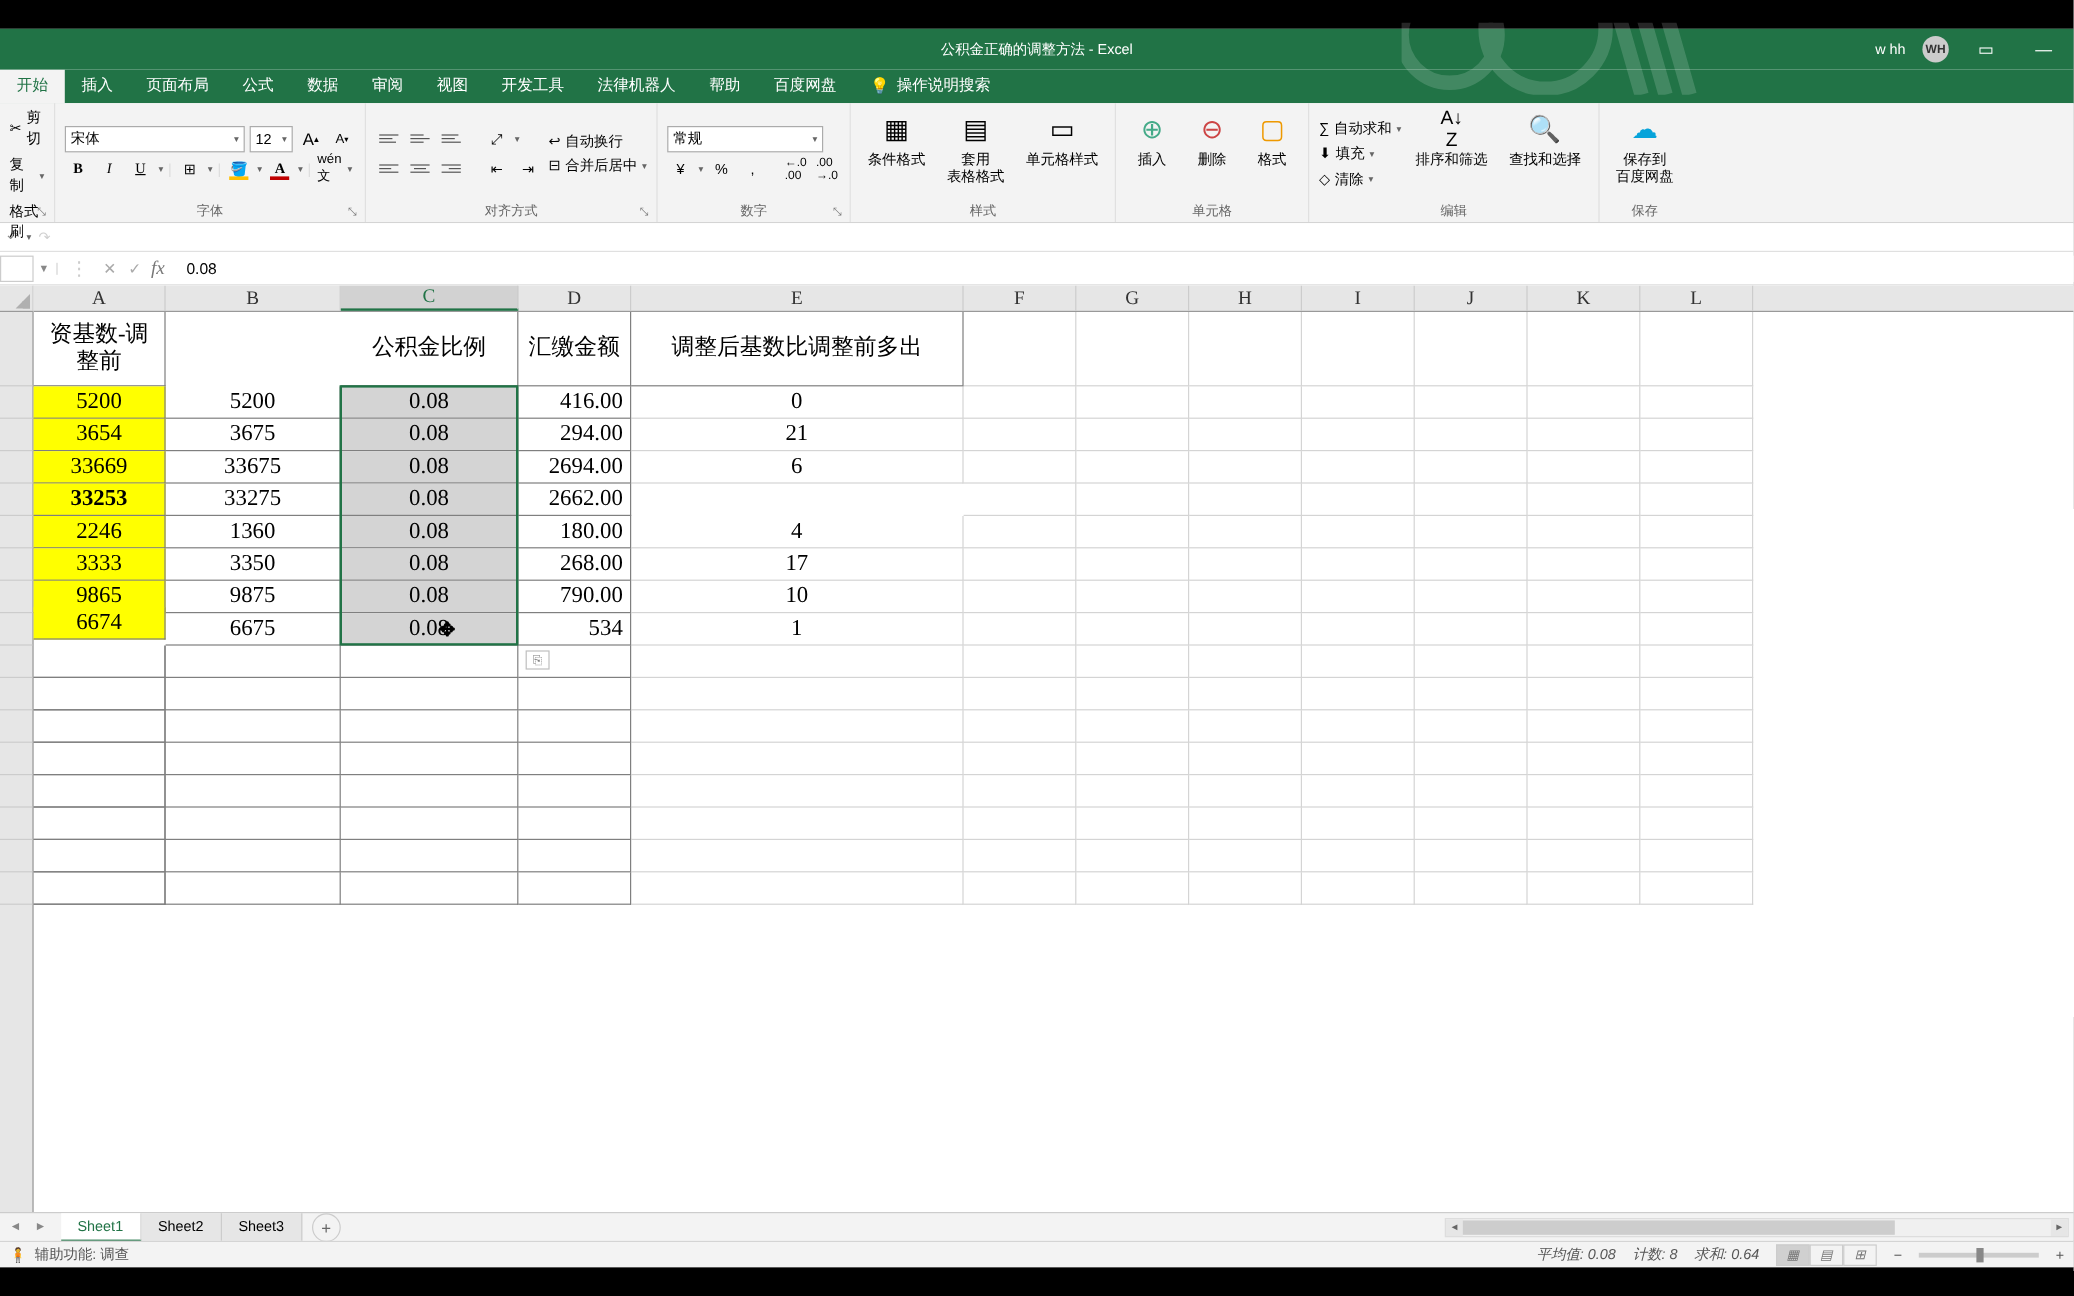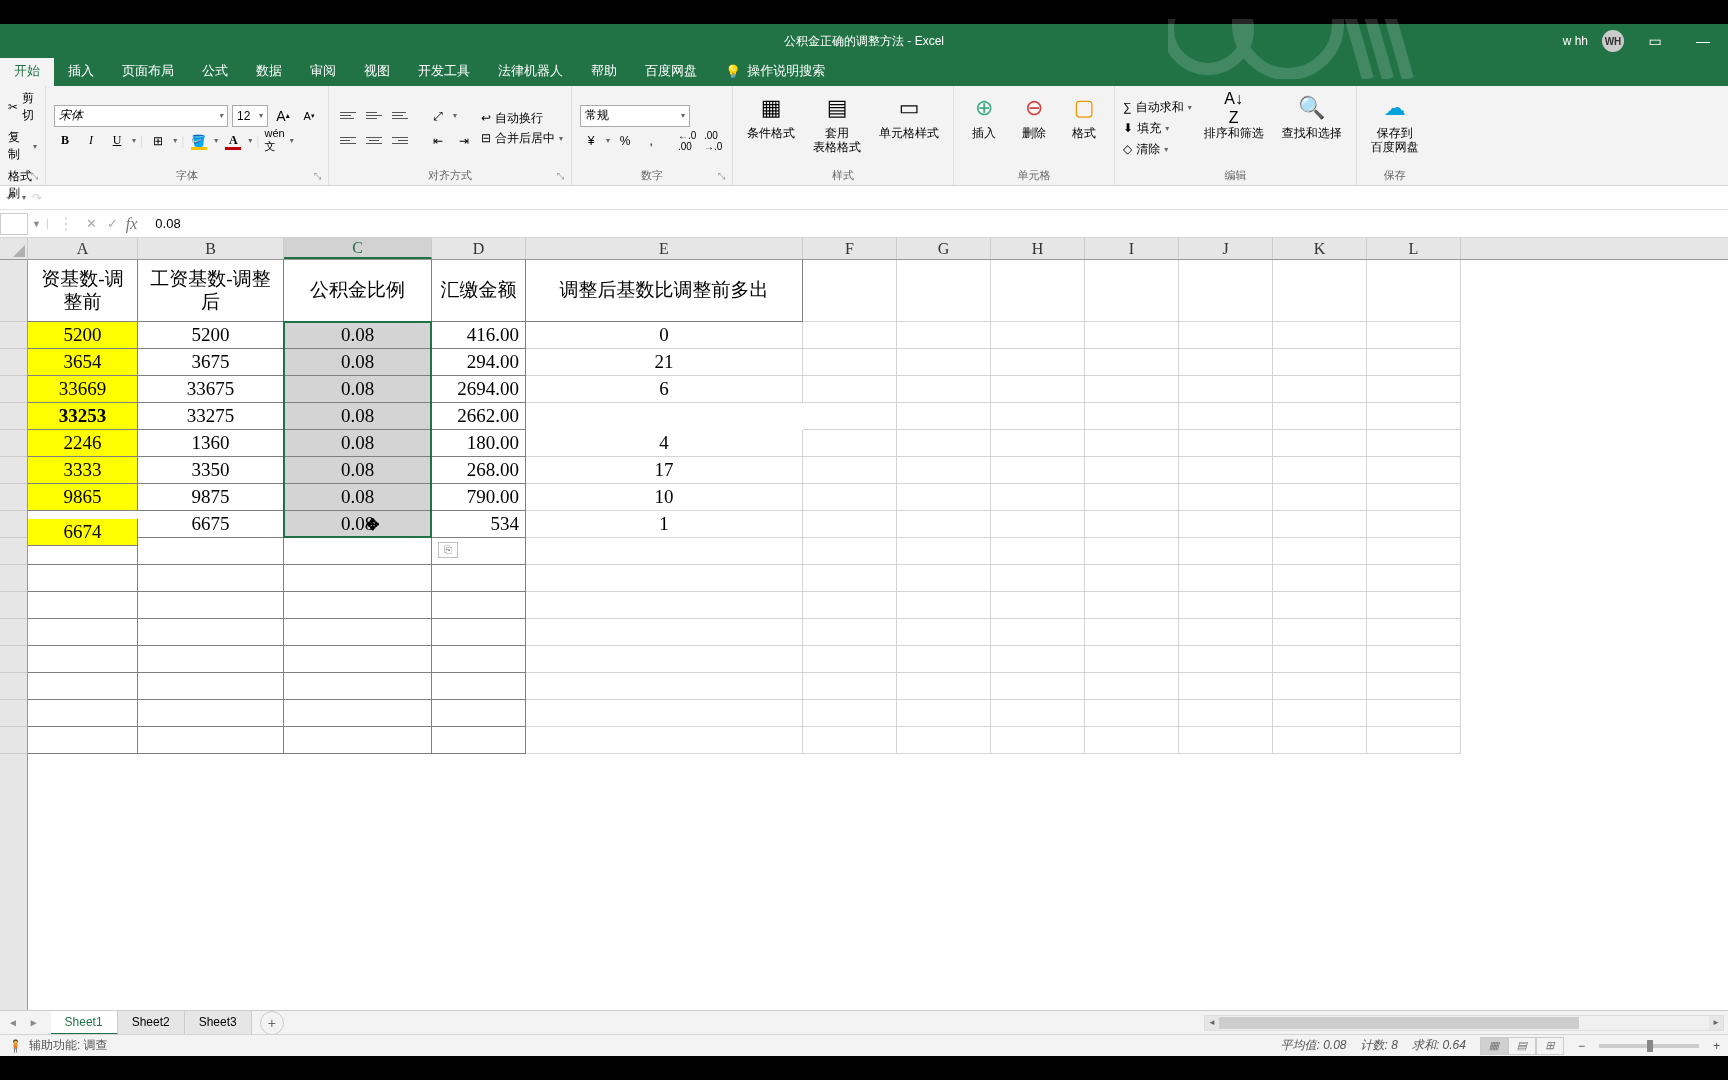--- a/index.html
+++ b/index.html
@@ -22,23 +22,23 @@
 .lightbulb { color: #fff; }
 
 
 .ribbon { background: #f3f3f3; border-bottom: 1px solid #d4d4d4; height: 100px; display: flex; font-size: 12px; }
 .rgroup { border-right: 1px solid #e0e0e0; padding: 4px 8px 2px 8px; display: flex; flex-direction: column; justify-content: space-between; position: relative; }
 .rgroup-label { text-align: center; color: #666; font-size: 11px; padding-top: 2px; }
 .rgroup-body { display: flex; gap: 6px; flex: 1; }
 .col { display: flex; flex-direction: column; gap: 3px; justify-content: center; }
 .row { display: flex; gap: 4px; align-items: center; }
 .btn-sm { min-width: 22px; height: 22px; display: inline-flex; align-items: center; justify-content: center; border: 1px solid transparent; cursor: pointer; font-size: 12px; }
-.font-box { width: 174px; height: 22px; border: 1px solid #ababab; background: #fff; padding: 0 4px; font-size: 12px; display: flex; align-items: center; justify-content: space-between; font-style: italic; }
+.font-box { width: 150px; height: 22px; border: 1px solid #ababab; background: #fff; padding: 0 4px; font-size: 12px; display: flex; align-items: center; justify-content: space-between; }
 .size-box { width: 36px; height: 22px; border: 1px solid #ababab; background: #fff; padding: 0 4px; font-size: 12px; display: flex; align-items: center; justify-content: space-between; }
-.numfmt-box { width: 110px; height: 22px; border: 1px solid #ababab; background: #fff; padding: 0 4px; font-size: 12px; display: flex; align-items: center; justify-content: space-between; }
+.numfmt-box { width: 130px; height: 22px; border: 1px solid #ababab; background: #fff; padding: 0 4px; font-size: 12px; display: flex; align-items: center; justify-content: space-between; }
 .dd { font-size: 8px; color: #666; }
 .launcher { position: absolute; right: 2px; bottom: 2px; width: 12px; height: 12px; font-size: 9px; color: #777; cursor: pointer; }
 .big-btn { display: flex; flex-direction: column; align-items: center; gap: 2px; padding: 2px 6px; cursor: pointer; text-align: center; line-height: 1.2; min-width: 44px; }
 .icon-lg { width: 32px; height: 32px; display: flex; align-items: center; justify-content: center; font-size: 22px; }
 .bold { font-weight: bold; font-family: "Times New Roman"; }
 .italic { font-style: italic; font-family: "Times New Roman"; }
 .underline { text-decoration: underline; font-family: "Times New Roman"; }
 .align-ic { width: 16px; height: 14px; display: inline-flex; flex-direction: column; gap: 2px; justify-content: center; }
 .align-ic span { height: 1px; background: #555; }
 .color-bar { position: relative; }
@@ -417,21 +417,20 @@
         <div class="rowhead" style="height: 27px;"></div>
         <div class="rowhead" style="height: 27px;"></div>
         <div class="rowhead" style="height: 27px;"></div>
         <div class="rowhead" style="height: 27px;"></div>
         <div class="rowhead" style="height: 27px;"></div>
         <div class="rowhead" style="height: 27px;"></div>
         <div class="rowhead" style="height: 27px;"></div>
       </div>
     <div class="cells" id="cells">
         <div class="cell hdr" style="left: 0px; top: 0px; width: 110px; height: 62px;">资基数-调整前</div>
-        <div class="cell hdr" style="left: 110px; top: 0px; width: 146px; height: 62px;">工资基数-调整后</div>
         <div class="cell hdr" style="left: 256px; top: 0px; width: 148px; height: 62px;">公积金比例</div>
         <div class="cell hdr" style="left: 404px; top: 0px; width: 94px; height: 62px;">汇缴金额</div>
         <div class="cell hdr" style="left: 498px; top: 0px; width: 277px; height: 62px;">调整后基数比调整前多出</div>
         <div class="cell " style="left: 775px; top: 0px; width: 94px; height: 62px;"></div>
         <div class="cell " style="left: 869px; top: 0px; width: 94px; height: 62px;"></div>
         <div class="cell " style="left: 963px; top: 0px; width: 94px; height: 62px;"></div>
         <div class="cell " style="left: 1057px; top: 0px; width: 94px; height: 62px;"></div>
         <div class="cell " style="left: 1151px; top: 0px; width: 94px; height: 62px;"></div>
         <div class="cell " style="left: 1245px; top: 0px; width: 94px; height: 62px;"></div>
         <div class="cell " style="left: 1339px; top: 0px; width: 94px; height: 62px;"></div>
@@ -511,21 +510,21 @@
         <div class="cell num b-all sel" style="left: 256px; top: 224px; width: 148px; height: 27px;">0.08</div>
         <div class="cell rnum b-all" style="left: 404px; top: 224px; width: 94px; height: 27px;">790.00</div>
         <div class="cell num" style="left: 498px; top: 224px; width: 277px; height: 27px;">10</div>
         <div class="cell " style="left: 775px; top: 224px; width: 94px; height: 27px;"></div>
         <div class="cell " style="left: 869px; top: 224px; width: 94px; height: 27px;"></div>
         <div class="cell " style="left: 963px; top: 224px; width: 94px; height: 27px;"></div>
         <div class="cell " style="left: 1057px; top: 224px; width: 94px; height: 27px;"></div>
         <div class="cell " style="left: 1151px; top: 224px; width: 94px; height: 27px;"></div>
         <div class="cell " style="left: 1245px; top: 224px; width: 94px; height: 27px;"></div>
         <div class="cell " style="left: 1339px; top: 224px; width: 94px; height: 27px;"></div>
-        <div class="cell num yellow b-all" style="left: 0px; top: 259px; width: 110px; height: 27px;">6674</div>
+        <div class="cell num yellow b-all" style="left: 0px; top: 246px; width: 110px; height: 27px;">6674</div>
         <div class="cell num b-all" style="left: 110px; top: 251px; width: 146px; height: 27px;">6675</div>
         <div class="cell num b-all sel" style="left: 256px; top: 251px; width: 148px; height: 27px;">0.08</div>
         <div class="cell rnum b-all" style="left: 404px; top: 251px; width: 94px; height: 27px;">534</div>
         <div class="cell num" style="left: 498px; top: 251px; width: 277px; height: 27px;">1</div>
         <div class="cell " style="left: 775px; top: 251px; width: 94px; height: 27px;"></div>
         <div class="cell " style="left: 869px; top: 251px; width: 94px; height: 27px;"></div>
         <div class="cell " style="left: 963px; top: 251px; width: 94px; height: 27px;"></div>
         <div class="cell " style="left: 1057px; top: 251px; width: 94px; height: 27px;"></div>
         <div class="cell " style="left: 1151px; top: 251px; width: 94px; height: 27px;"></div>
         <div class="cell " style="left: 1245px; top: 251px; width: 94px; height: 27px;"></div>

